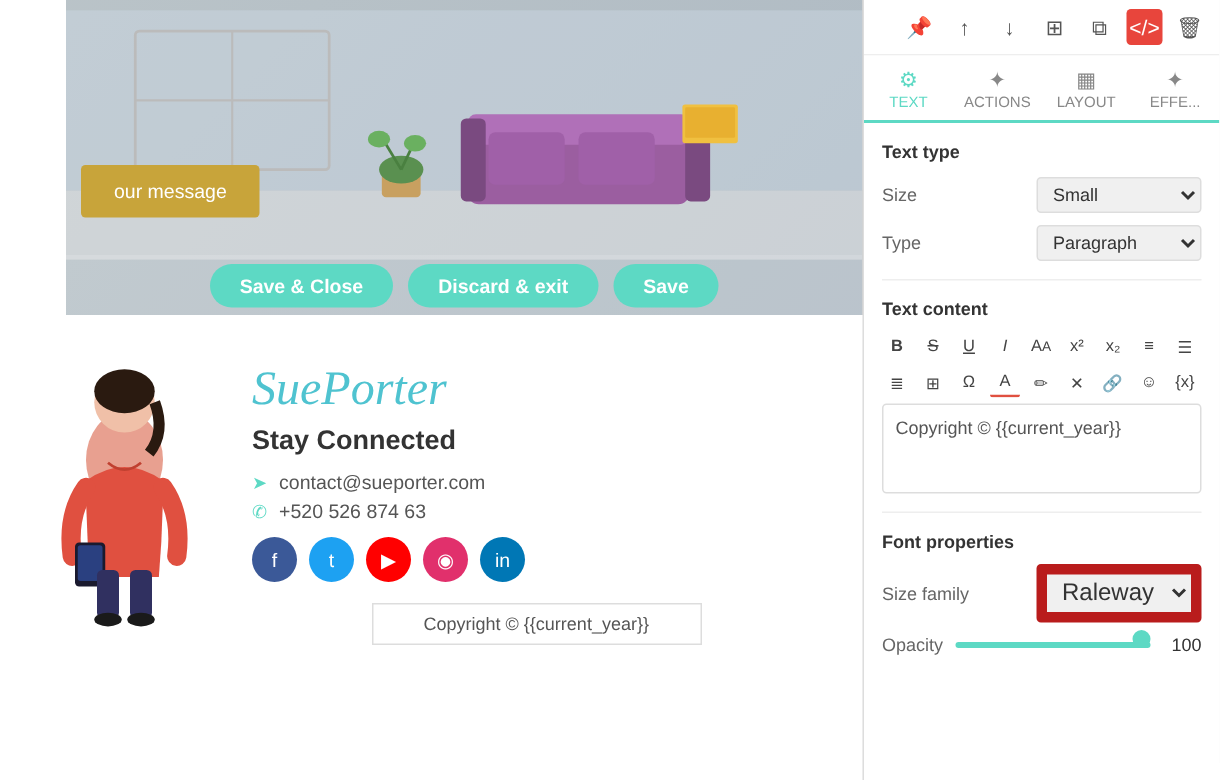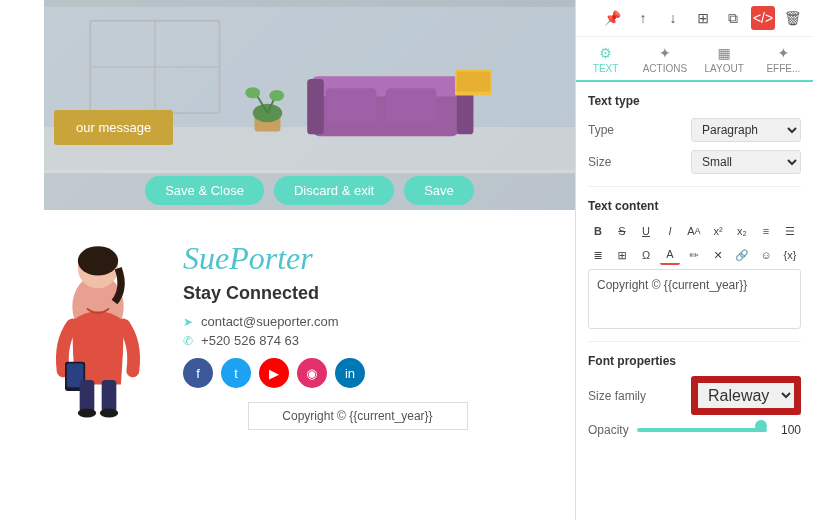--- a/index.html
+++ b/index.html
@@ -58,33 +58,33 @@
       justify-content: center;
       gap: 10px;
     }
 
     .action-btn {
       padding: 7px 20px;
       border: none;
       border-radius: 20px;
       font-size: 13px;
       cursor: pointer;
-      font-weight: 400;
+      font-weight: 700;
     }
     .action-btn.save-close { background: #5dd9c4; color: #fff; }
     .action-btn.save { background: #5dd9c4; color: #fff; }
     .action-btn.discard { background: #5dd9c4; color: #fff; }
 
     
     .footer-content {
       flex: 1;
       background: #fff;
       display: flex;
       align-items: flex-start;
-      padding: 20px 43px;
+      padding: 20px 28px;
       gap: 20px;
     }
 
     .footer-illustration {
       width: 120px;
       flex-shrink: 0;
     }
 
     .footer-info {
       flex: 1;
@@ -492,34 +492,34 @@
       <span class="tab-icon">✦</span>
       <span>EFFE...</span>
     </div>
   </div>
 
   <div class="panel-content">
 
     <div class="section-title">Text type</div>
 
     <div class="prop-row">
+      <span class="prop-label">Size</span>
+      <select class="prop-select">
+        <option>Small</option>
+        <option>Medium</option>
+        <option>Large</option>
+      </select>
+    </div>
+
+    <div class="prop-row">
       <span class="prop-label">Type</span>
       <select class="prop-select">
         <option>Paragraph</option>
         <option>Heading 1</option>
         <option>Heading 2</option>
-      </select>
-    </div>
-
-    <div class="prop-row">
-      <span class="prop-label">Size</span>
-      <select class="prop-select">
-        <option>Small</option>
-        <option>Medium</option>
-        <option>Large</option>
       </select>
     </div>
 
     <hr class="section-divider">
 
     <div class="text-content-label">Text content</div>
 
     <div class="formatting-row">
       <div class="fmt-btn">
           <b>B</b>

